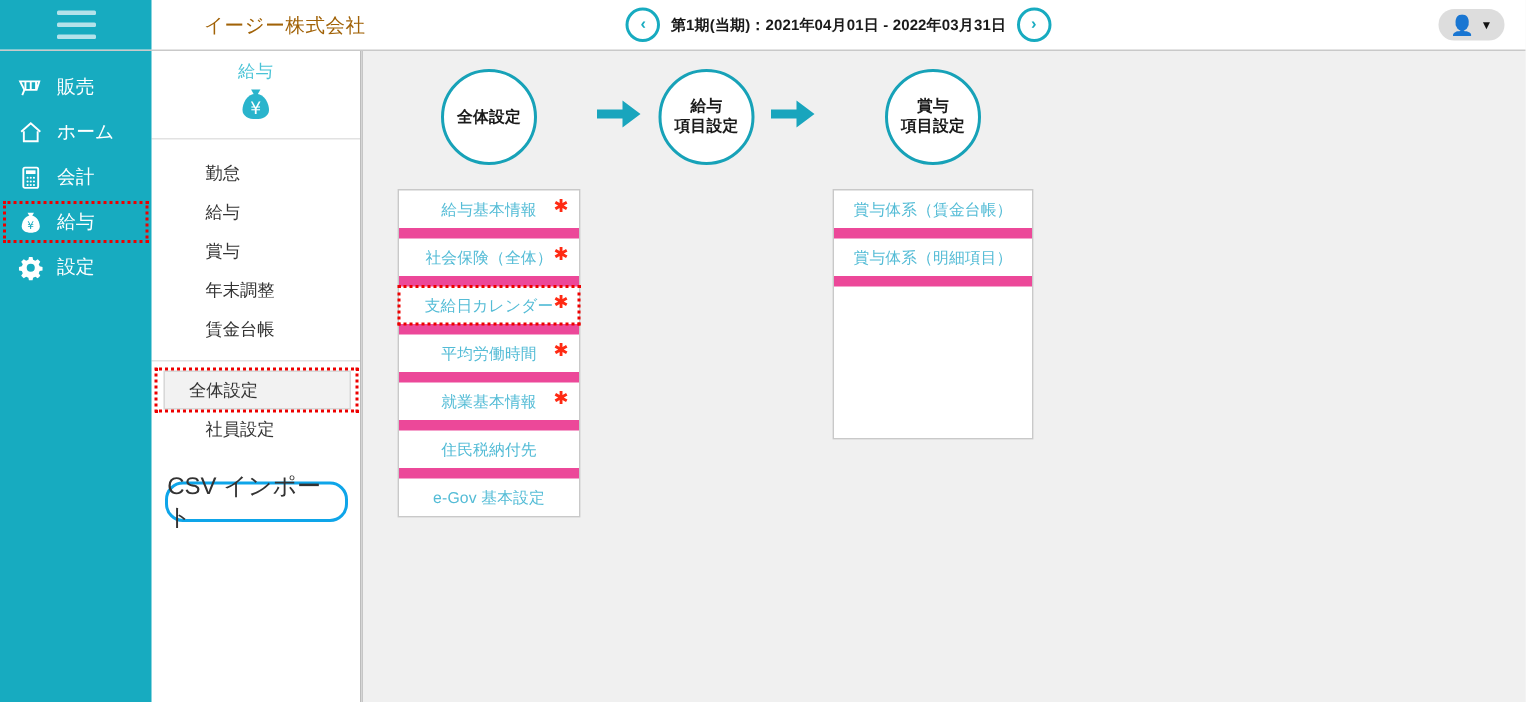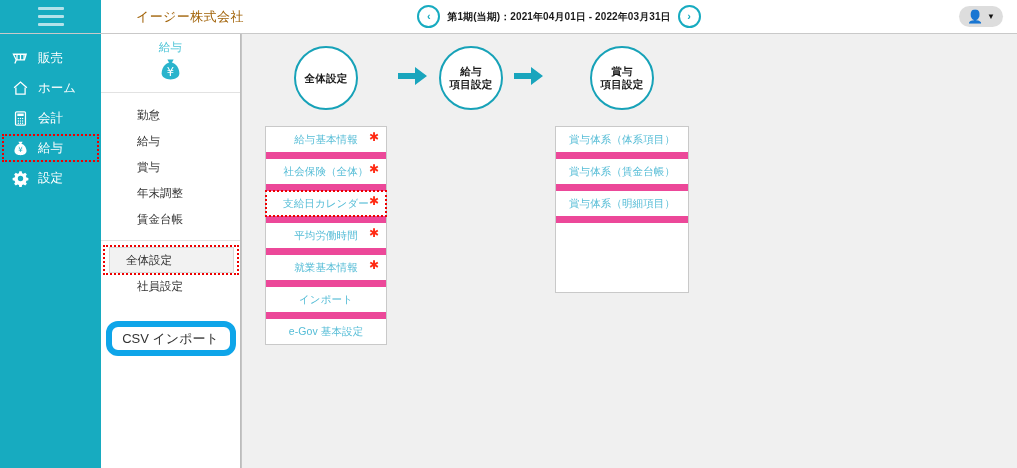--- a/index.html
+++ b/index.html
@@ -42,21 +42,21 @@
   
   .sub{width:139px;flex:0 0 139px;background:#ffffff;border-right:1px solid #bcbcbc;display:flex;flex-direction:column;}
   .sub-head{height:58px;flex:0 0 58px;border-bottom:1px solid #e2e2e2;display:flex;flex-direction:column;align-items:center;justify-content:center;gap:2px;}
   .sub-head .lbl{font-size:11.5px;color:#49c3d6;letter-spacing:.3px;}
   .sub-menu{padding-top:9px;}
   .sub-item{height:26px;display:flex;align-items:center;padding-left:36px;font-size:11.5px;color:#333;cursor:pointer;position:relative;}
   .sub-sep{border-top:1px solid #e2e2e2;margin:8px 0 6px 0;}
   .sub-item.sel{background:#f2f2f2;border:1px solid #d8d8d8;margin:0 6px 0 8px;height:24px;padding-left:16px;}
   .sub-item.sel-outline::before{content:"";position:absolute;left:-7px;right:-6px;top:-3px;bottom:-3px;border:2px dotted #ee0000;pointer-events:none;}
   .csv-wrap{margin-top:22px;display:flex;justify-content:center;}
-  .csv-btn{width:118px;height:23px;border:6px solid #0ea5e9;border-radius:12px;background:#fff;color:#333;font-size:13px;
+  .csv-btn{width:118px;height:23px;border:2px solid #0ea5e9;border-radius:12px;background:#fff;color:#333;font-size:16px;
       display:flex;align-items:center;justify-content:center;cursor:pointer;}
 
   
   .main{flex:1;background:#f0f0f0;border-left:1px solid #c6c6c6;position:relative;}
   .flow{position:absolute;left:23px;top:12px;display:flex;align-items:flex-start;}
   .col{display:flex;flex-direction:column;align-items:center;}
   .circle{width:60px;height:60px;border-radius:50%;background:#ffffff;border:2px solid #17a2b8;
       display:flex;flex-direction:column;align-items:center;justify-content:center;cursor:pointer;}
   .circle .ln{font-size:10.5px;color:#1a1a1a;font-weight:bold;line-height:13px;letter-spacing:.2px;}
   .panel{margin-top:16px;width:120px;background:#ffffff;border:1px solid #c9c9c9;min-height:165px;}
@@ -216,21 +216,21 @@
             </div>
             <div class="panel-row">
               <span class="t">平均労働時間</span>
               <span class="req">✱</span>
             </div>
             <div class="panel-row">
               <span class="t">就業基本情報</span>
               <span class="req">✱</span>
             </div>
             <div class="panel-row">
-              <span class="t">インポート</span>
+              <span class="t">住民税納付先</span>
             </div>
             <div class="panel-row">
               <span class="t">e-Gov 基本設定</span>
             </div>
           </div>
         </div>
 
         <div class="arrow">
           <svg width="30" height="22" viewBox="0 0 30 22">
             <path d="M0 8 H17 V2 L29 11 L17 20 V14 H0 Z" fill="#19a5bd"></path>
@@ -250,23 +250,20 @@
           </svg>
         </div>
 
         <div class="col">
           <div class="circle">
             <div class="ln">賞与</div>
             <div class="ln">項目設定</div>
           </div>
           <div class="panel w3">
             <div class="panel-row">
-              <span class="t">賞与体系（体系項目）</span>
-            </div>
-            <div class="panel-row">
               <span class="t">賞与体系（賃金台帳）</span>
             </div>
             <div class="panel-row">
               <span class="t">賞与体系（明細項目）</span>
             </div>
             <div class="panel-spacer"></div>
           </div>
         </div>
 
       </div>

